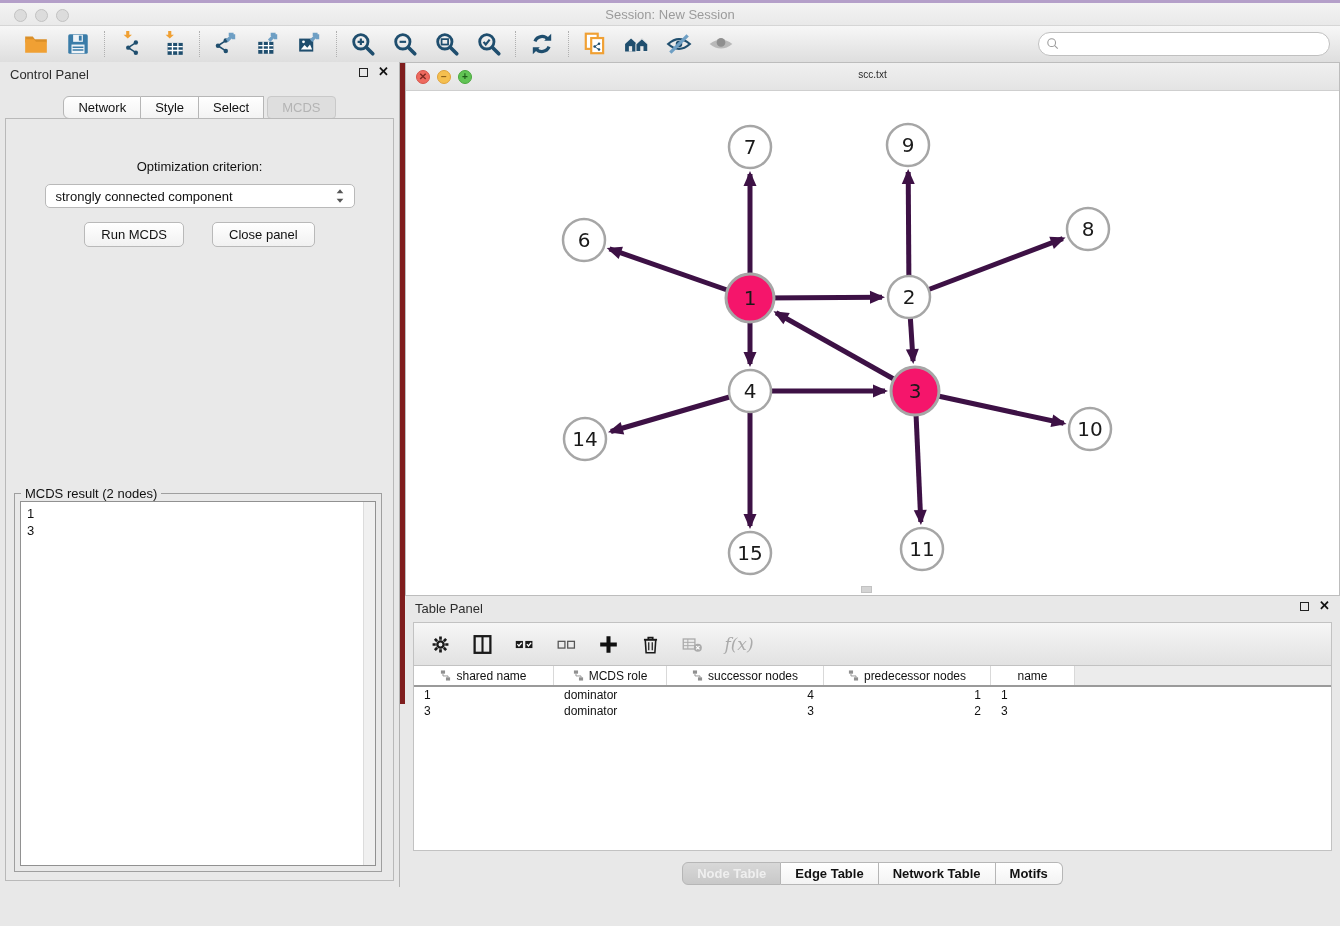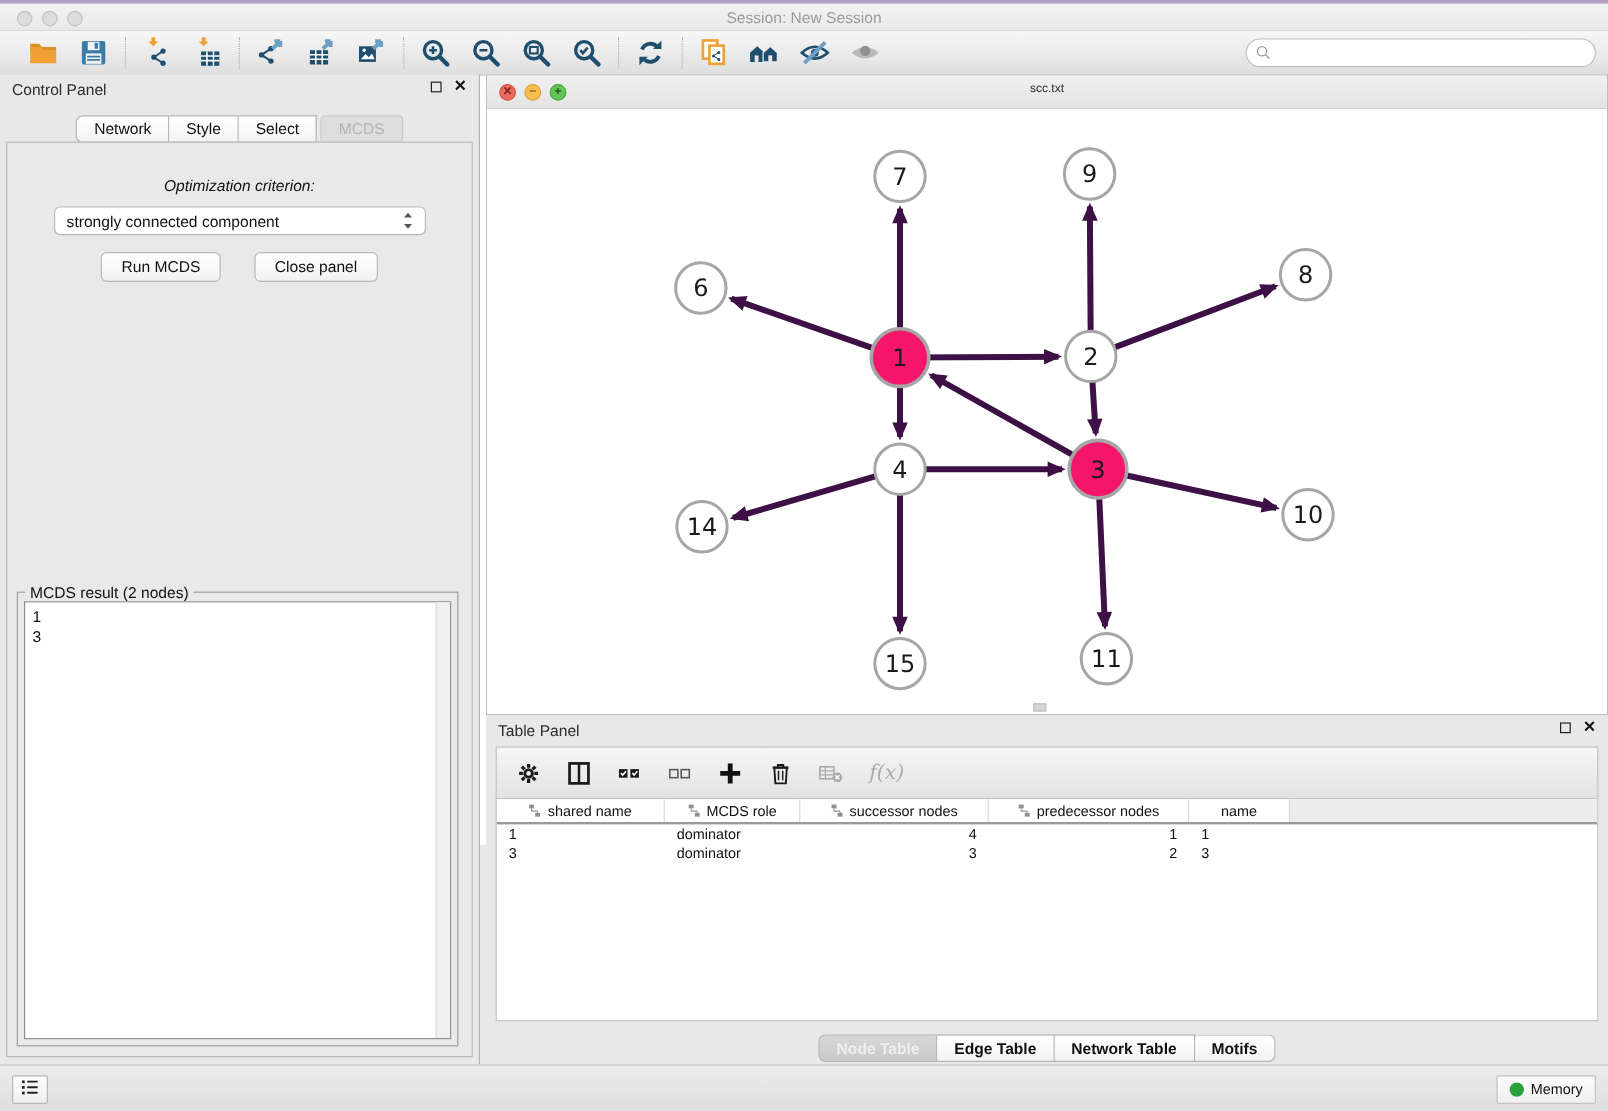--- a/index.html
+++ b/index.html
@@ -1,17 +1,17 @@
 <!DOCTYPE html>
 <html><head>
 <meta charset="utf-8">
 <style>
   * { margin:0; padding:0; box-sizing:border-box; }
   html,body { width:1340px; height:926px; font-family:"Liberation Sans", sans-serif; background:#e8e8e8; overflow:hidden; }
-  #app { position:relative; width:1340px; height:704px; background:#ffffff; }
+  #app { position:relative; width:1340px; height:704px; background:#7f1d1d; }
 
   
   #titlebar { position:absolute; left:0; top:0; width:1340px; height:26px;
     background:linear-gradient(#f3f3f3,#e9e9e9); border-top:3px solid #b49fc9; border-bottom:1px solid #d6d6d6; }
   #titlebar .lights { position:absolute; left:14px; top:6px; display:flex; gap:8px; }
   .light { width:13px; height:13px; border-radius:50%; background:#dcdcdc; border:1px solid #c2c2c2; }
   #window-title { position:absolute; left:0; right:0; top:4px; text-align:center; font-size:13px; color:#9b9b9b; }
 
   
   #toolbar { position:absolute; left:0; top:26px; width:1340px; height:37px;
@@ -35,21 +35,21 @@
   
   #control-panel { position:absolute; left:0; top:62px; width:400px; height:825px; background:#e8e8e8; border-right:1px solid #b3b3b3; }
   #cp-tabs { position:absolute; top:34px; left:0; right:0; display:flex; justify-content:center; }
   .seg { border:1px solid #b6b6b6; border-left-width:0; background:linear-gradient(#ffffff,#f3f3f3);
     padding:3px 14px; font-size:13px; color:#111; white-space:nowrap; }
   .seg.first { border-left-width:1px; border-radius:6px 0 0 6px; }
   .seg.last { border-radius:0 6px 6px 0; }
   .seg.disabled-active { background:#dedede; color:#b4b4b4; margin-left:3px; border-left-width:1px; border-radius:4px; border-color:#c9c9c9; }
   .seg.selected { background:linear-gradient(#d8d8d8,#c8c8c8); color:#efefef; }
   #cp-content { position:absolute; left:5px; right:5px; top:56px; bottom:6px; border:1px solid #b9b9b9; background:#e9e9e9; }
-  #opt-label { margin-top:28px; text-align:center; font-size:13px; color:#111;font-style:italic; }
+  #opt-label { margin-top:40px; text-align:center; font-size:13px; color:#111; }
   #criterion-select { position:relative; margin:10px auto 0 auto; width:310px; height:24px;
     background:#fff; border:1px solid #b9b9b9; border-radius:5px; font-size:13px; color:#111;
     display:flex; align-items:center; padding-left:10px; }
   #criterion-stepper { position:absolute; right:6px; top:3px; }
   #cp-buttons { display:flex; justify-content:center; gap:28px; margin-top:14px; }
   .aqua-btn { background:linear-gradient(#ffffff,#f1f1f1); border:1px solid #b9b9b9; border-radius:5px;
     font-size:13px; color:#111; padding:4px 16px; font-family:"Liberation Sans",sans-serif; }
   #result-box { position:absolute; left:8px; right:11px; top:374px; bottom:8px;
     border:1px solid #9f9f9f; background:#e9e9e9; }
   #result-legend { position:absolute; top:-8px; left:6px; background:#e9e9e9; padding:0 4px; font-size:13px; color:#111; }
@@ -521,32 +521,14 @@
         </div>
     </div>
     <div id="tp-tabs">
         <div class="seg first selected">Node Table</div>
         <div class="seg">Edge Table</div>
         <div class="seg">Network Table</div>
         <div class="seg last">Motifs</div>
       </div>
   </div>
 
-  <div id="status-bar">
-    <div id="status-left-btn">
-      <span id="task-list-icon-slot"><svg width="16" height="16" viewBox="0 0 24 24">
-            <g stroke="#222" stroke-width="2.4">
-              <path d="M8.5 5h13M8.5 12h13M8.5 19h13"></path>
-            </g>
-            <g fill="#222">
-              <rect x="2" y="3.6" width="3.4" height="3.4"></rect>
-              <rect x="2" y="10.6" width="3.4" height="3.4"></rect>
-              <rect x="2" y="17.6" width="3.4" height="3.4"></rect>
-            </g>
-          </svg></span>
-    </div>
-    <div id="memory-btn">
-      <span id="memory-dot" style="background: rgb(43, 161, 61);"></span>
-      <span>Memory</span>
-    </div>
-  </div>
 
 </div>
 
 </body></html>

